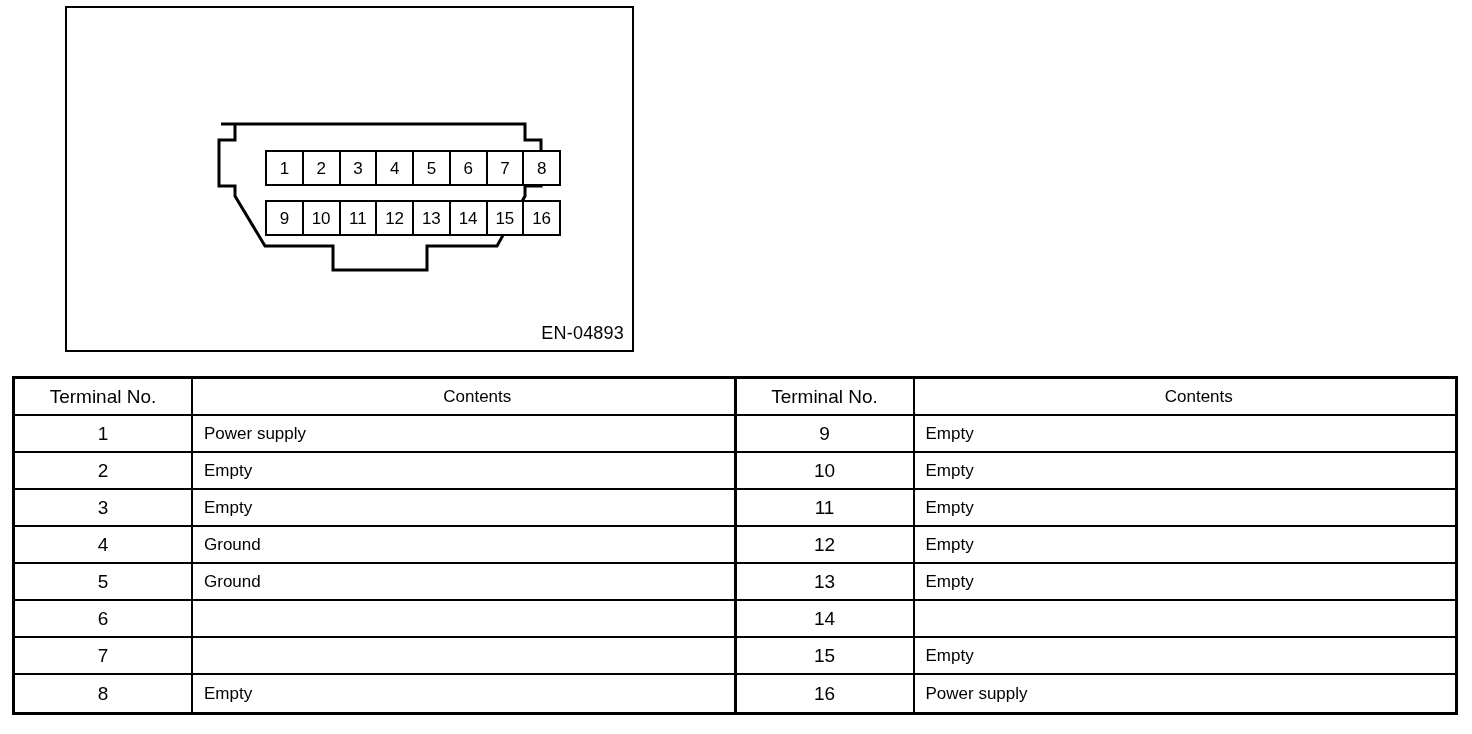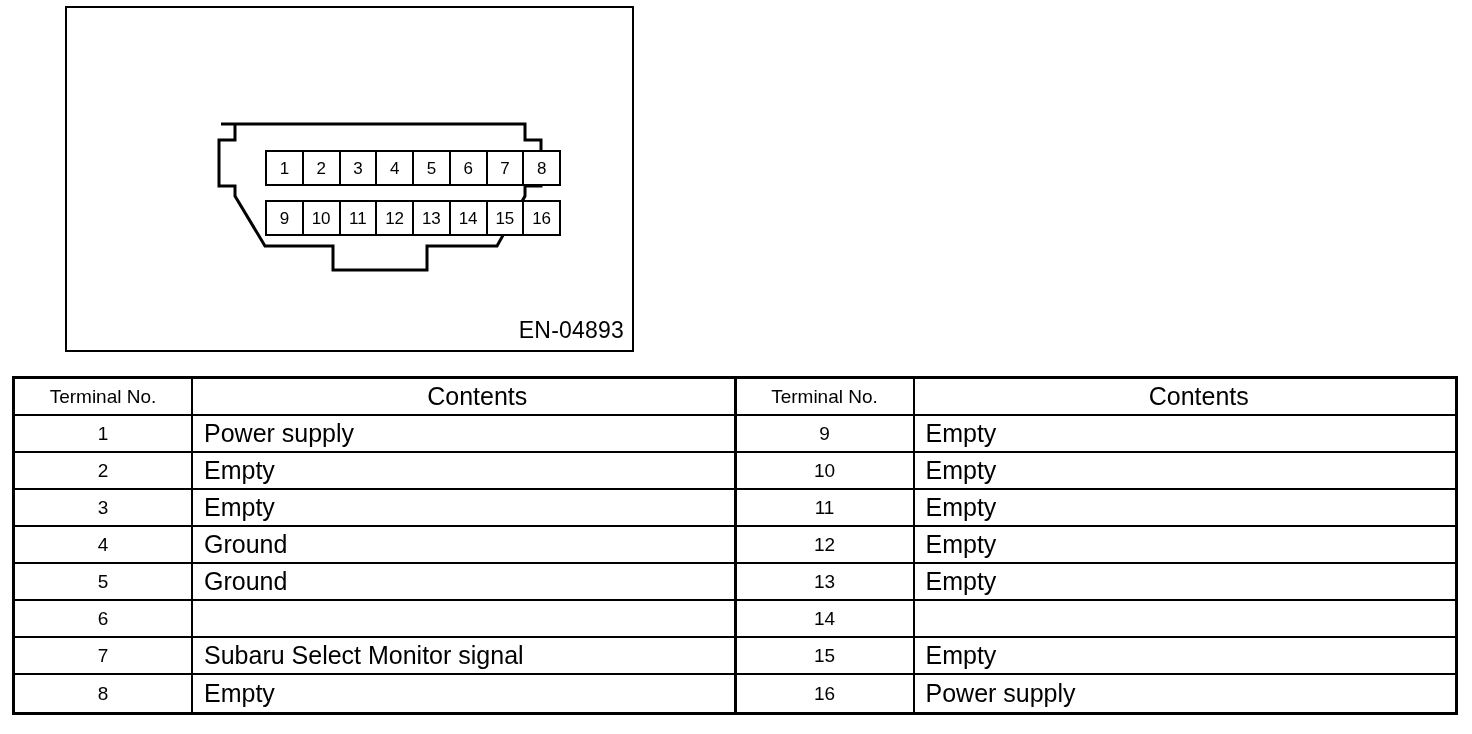--- a/index.html
+++ b/index.html
@@ -34,21 +34,21 @@
     left: 70px;
     top: 110px;
     width: 420px;
     height: 165px;
   }
 
   .figure-caption {
     position: absolute;
     right: 8px;
     bottom: 6px;
-    font-size: 23px;
+    font-size: 18px;
     letter-spacing: 0.2px;
     white-space: nowrap;
     margin-top: 48px;
   }
 
   
   .pin-grid {
     position: absolute;
     left: 198px;
     top: 142px;
@@ -118,21 +118,21 @@
     align-items: center;
     justify-content: center;
     font-size: 19px;
   }
   .c-contents {
     flex: 1 1 auto;
     box-sizing: border-box;
     display: flex;
     align-items: center;
     padding-left: 11px;
-    font-size: 25px;
+    font-size: 17px;
   }
   .t-row.header .c-contents {
     justify-content: center;
     padding-left: 0;
   }
 </style>
 </head>
 <body>
 
 <div class="figure-frame">
@@ -211,21 +211,20 @@
     </div>
     <div class="t-row">
       <div class="c-no">5</div>
       <div class="c-contents">Ground</div>
     </div>
     <div class="t-row">
       <div class="c-no">6</div>
     </div>
     <div class="t-row">
       <div class="c-no">7</div>
-      <div class="c-contents">Subaru Select Monitor signal</div>
     </div>
     <div class="t-row">
       <div class="c-no">8</div>
       <div class="c-contents">Empty</div>
     </div>
   </div>
 
   <div class="table-half right">
     <div class="t-row header">
       <div class="c-no">Terminal No.</div>

